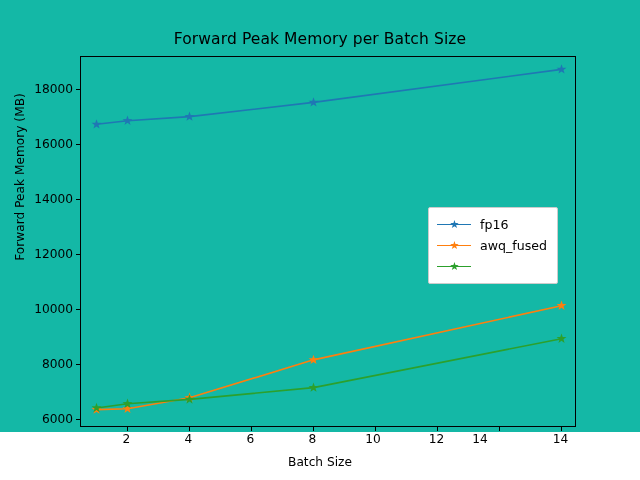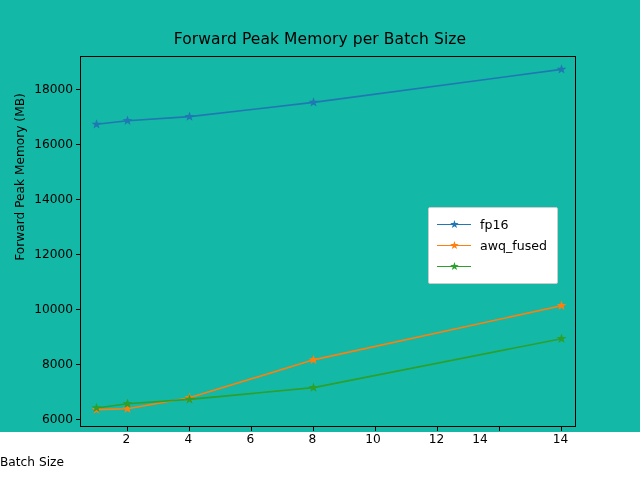--- a/index.html
+++ b/index.html
@@ -36,21 +36,21 @@
     position:absolute; right:645px; width:120px; text-align:right;
     font-size:12.2px; color:#000; transform:translateY(-50%);
   }
   .ytick-mark {
     position:absolute; width:3.6px; height:1px; background:#000;
   }
 
   
   #x-axis-label {
     position:absolute; left:0; top:455px; width:640px;
-    font-size:12.2px; color:#000;
+    text-align:center; font-size:12.2px; color:#000;
   }
   .xtick-label {
     position:absolute; top:432px; width:60px; margin-left:-30px;
     text-align:center; font-size:12.2px; color:#000;
   }
   .xtick-mark {
     position:absolute; top:427px; width:1px; height:3.6px; background:#000;
   }
 
   

